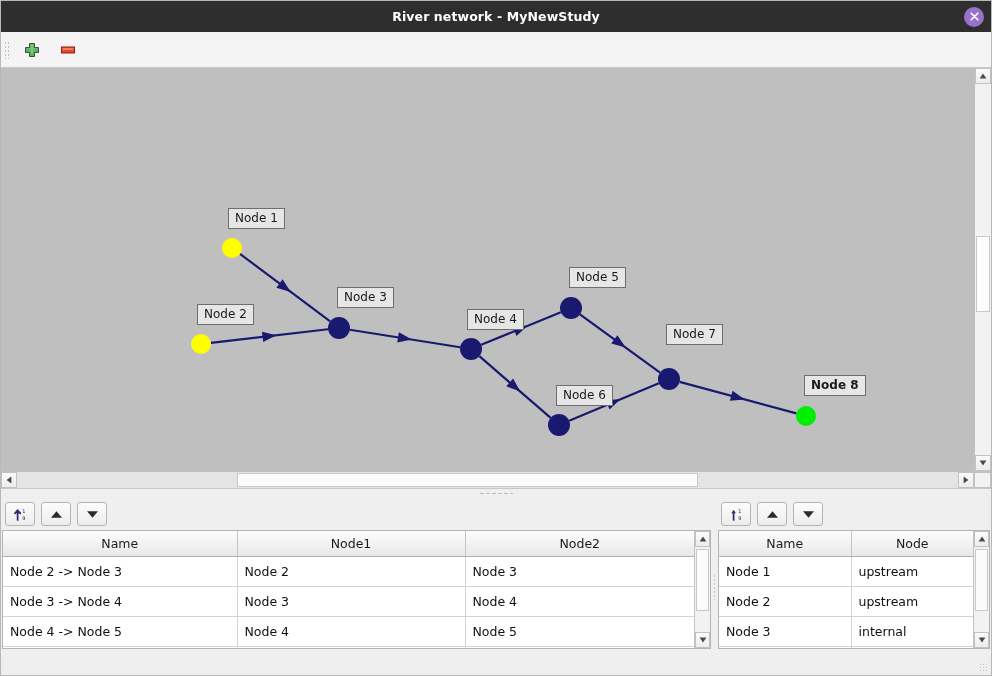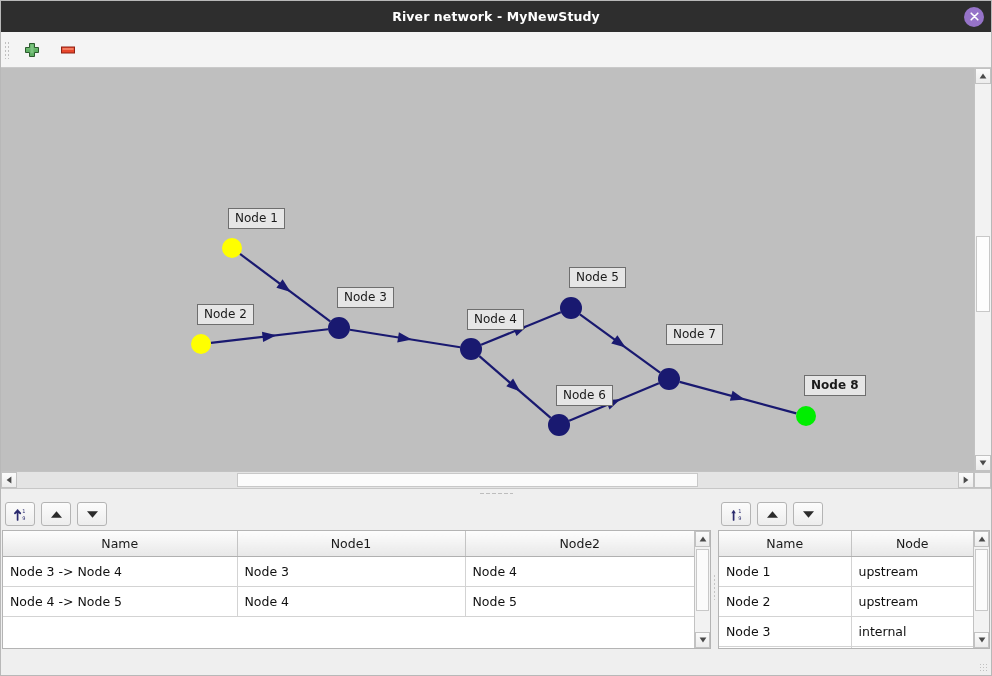--- a/index.html
+++ b/index.html
@@ -404,20 +404,25 @@
               </colgroup>
             <thead>
                 <tr id="reaches-head">
                   <th>Name</th>
                   <th>Node1</th>
                   <th>Node2</th>
                 </tr>
               </thead>
             <tbody id="reaches-body">
                 <tr>
+                  <td>Node 2 -&gt; Node 3</td>
+                  <td>Node 2</td>
+                  <td>Node 3</td>
+                </tr>
+                <tr>
                   <td>Node 3 -&gt; Node 4</td>
                   <td>Node 3</td>
                   <td>Node 4</td>
                 </tr>
                 <tr>
                   <td>Node 4 -&gt; Node 5</td>
                   <td>Node 4</td>
                   <td>Node 5</td>
                 </tr>
               </tbody>

